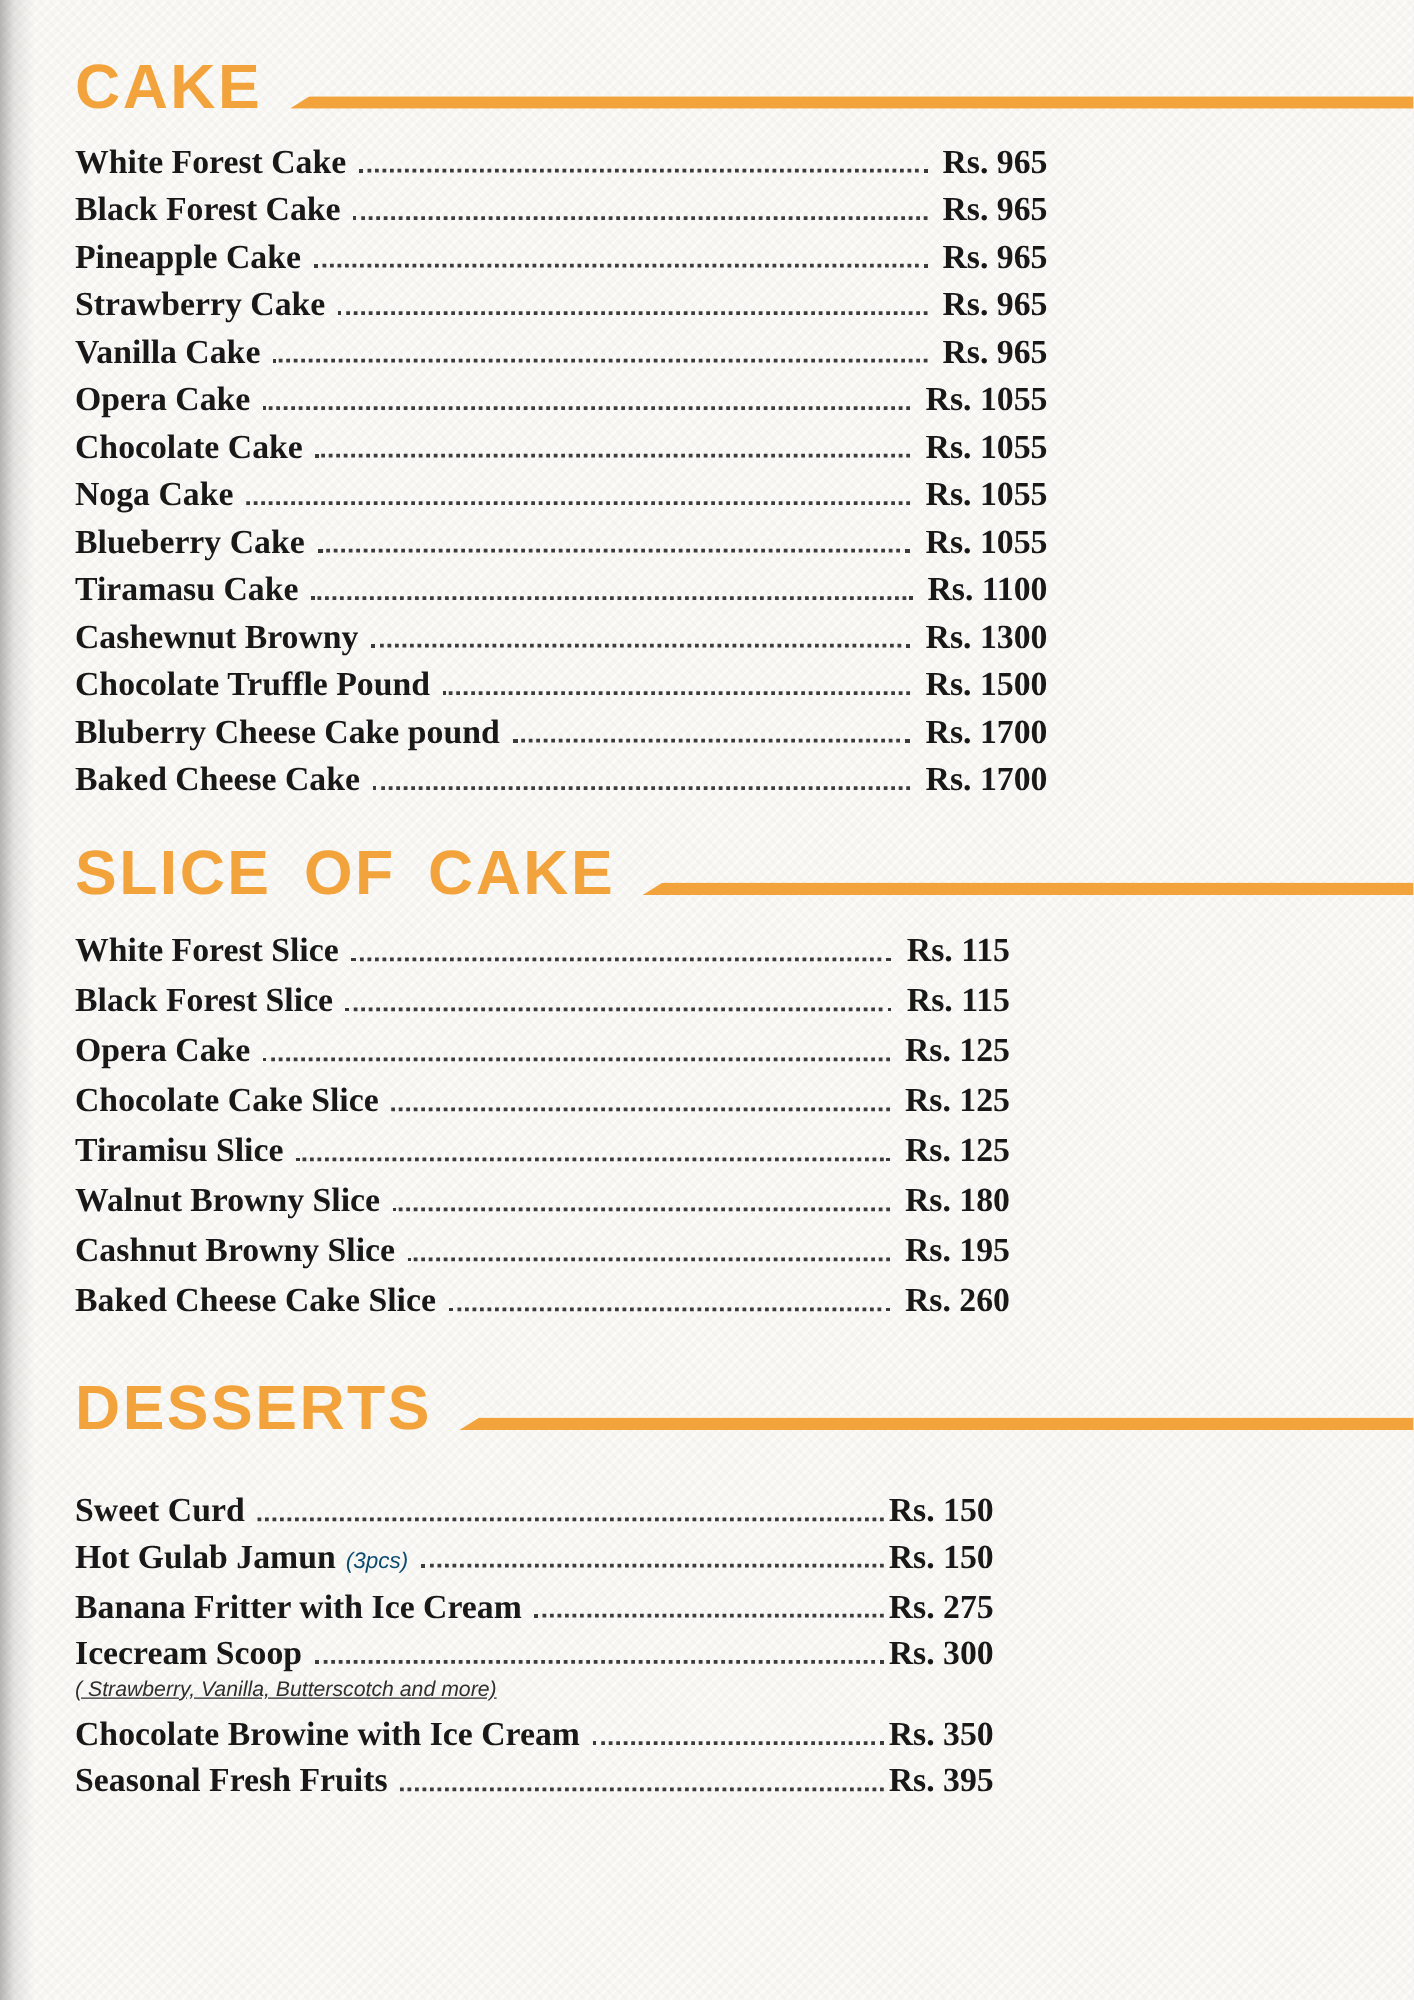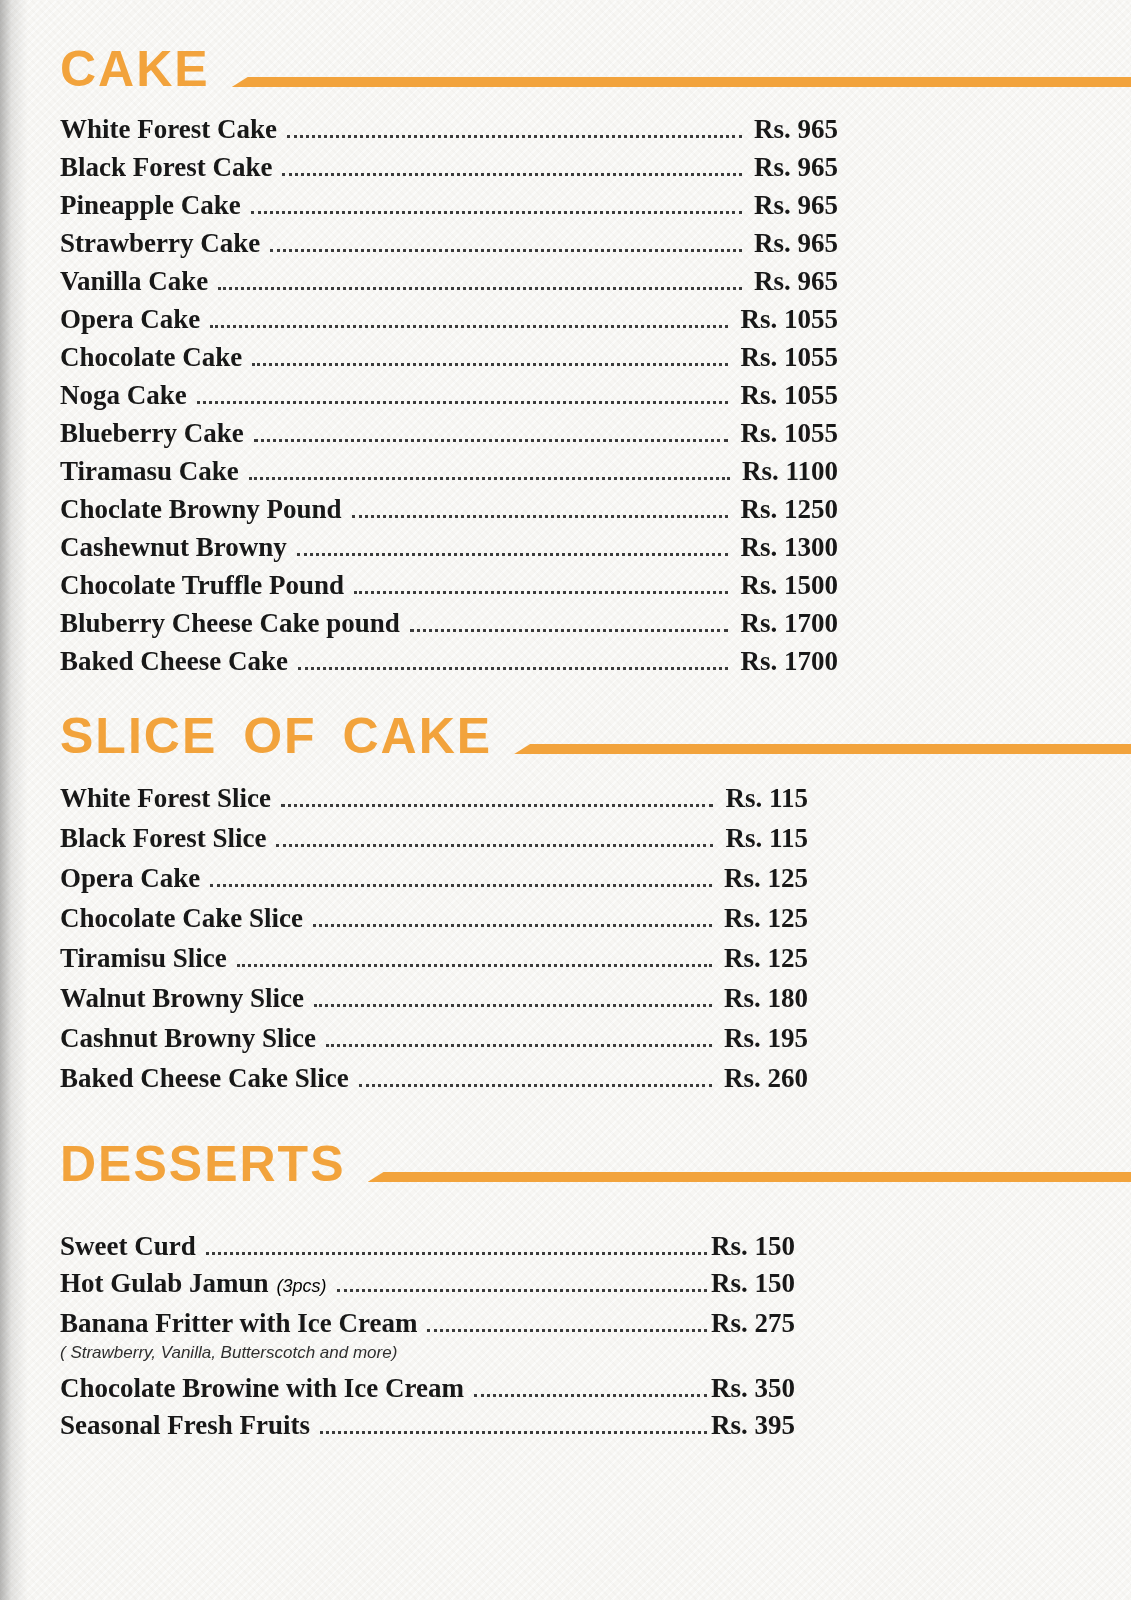--- a/index.html
+++ b/index.html
@@ -64,36 +64,37 @@
     line-height: 30px;
     margin-bottom: 8px;
   }
   .item-name  { white-space: nowrap; }
   .item-qualifier {
     font-family: "Liberation Sans", sans-serif;
     font-style: italic;
     font-weight: 400;
     font-size: 18px;
     margin-left: 8px;
-    color: #000000;
+    color: #0c4a6e;
   }
   .leader {
     flex: 1;
     min-width: 30px;
     border-bottom: 3px dotted #3b3b3b;
     margin: 0 0 5px 10px;
   }
   .item-price { white-space: nowrap; padding-left: 12px; }
   .item-note {
     font-family: "Liberation Sans", sans-serif;
     font-style: italic;
     font-weight: 400;
     font-size: 17px;
     color: #2e2e2e;
     margin: -2px 0 10px 0;
+    text-decoration: underline;
   }
 
   
   .section-0 .menu-row { width: 778px; text-align: center; }
   .section-1 .menu-row { width: 748px; margin-bottom: 10px; }
   .section-2 .menu-row { width: 735px; margin-bottom: 7px; }
   .section-1 .section-header { margin-top: 35px; }
   .section-1 .section-items  { margin-top: 22px; }
   .section-2 .section-header { margin-top: 46px; }
   .section-2 .section-items  { margin-top: 42px; }
@@ -202,29 +203,20 @@
   <div class="menu-item">
     <div class="menu-row">
       <span class="item-name">Tiramasu Cake</span>
 
       <span class="leader"></span>
       <span class="item-price">Rs. 1100</span>
     </div>
 
   </div>
 
-  <div class="menu-item">
-    <div class="menu-row">
-      <span class="item-name">Choclate Browny Pound</span>
-
-      <span class="leader"></span>
-      <span class="item-price">Rs. 1250</span>
-    </div>
-
-  </div>
 
   <div class="menu-item">
     <div class="menu-row">
       <span class="item-name">Cashewnut Browny</span>
 
       <span class="leader"></span>
       <span class="item-price">Rs. 1300</span>
     </div>
 
   </div>
@@ -379,20 +371,26 @@
     <div class="menu-row">
       <span class="item-name">Banana Fritter with Ice Cream</span>
 
       <span class="leader"></span>
       <span class="item-price">Rs. 275</span>
     </div>
 
   </div>
 
   <div class="menu-item">
+    <div class="menu-row">
+      <span class="item-name">Icecream Scoop</span>
+
+      <span class="leader"></span>
+      <span class="item-price">Rs. 300</span>
+    </div>
     <div class="item-note">( Strawberry, Vanilla, Butterscotch and more)</div>
   </div>
 
   <div class="menu-item">
     <div class="menu-row">
       <span class="item-name">Chocolate Browine with Ice Cream</span>
 
       <span class="leader"></span>
       <span class="item-price">Rs. 350</span>
     </div>

